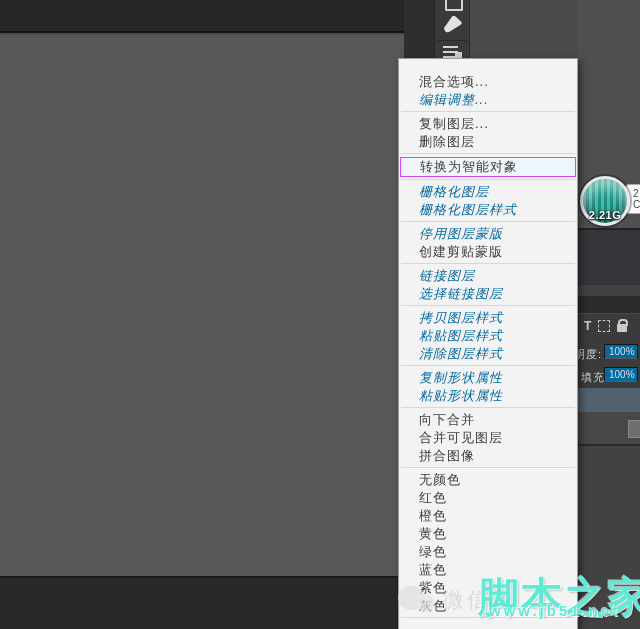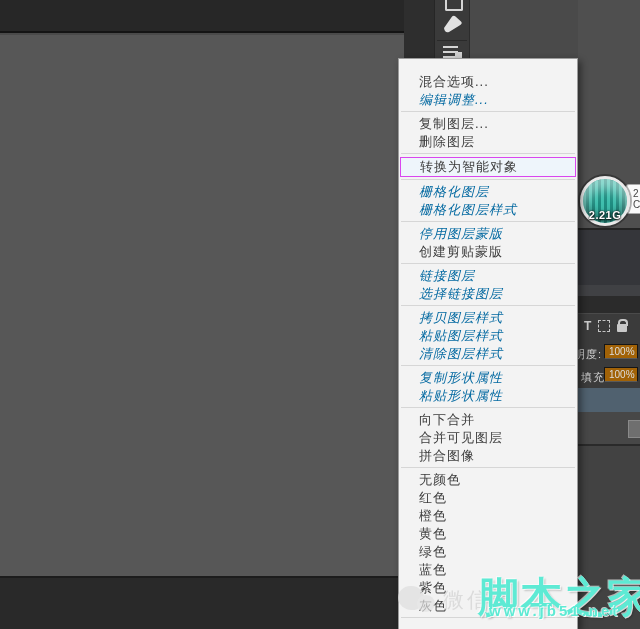--- a/index.html
+++ b/index.html
@@ -34,21 +34,21 @@
 
   .lock-row{position:absolute;left:6px;top:318px;height:16px;display:flex;gap:7px;align-items:center;}
   .lk-t{color:#cccccc;font-size:12px;font-weight:bold;line-height:14px;}
   .lk-box{width:10px;height:10px;border:1px dashed #c4c4c4;}
   .lk-lock{position:relative;width:10px;height:8px;background:#c9c9c9;margin-top:4px;border-radius:1px;}
   .lk-lock:before{content:"";position:absolute;left:1px;top:-5px;width:6px;height:5px;border:2px solid #c9c9c9;border-bottom:none;border-radius:4px 4px 0 0;}
 
   .rp-label{position:absolute;font-size:11px;color:#d2d2d2;letter-spacing:1px;white-space:nowrap;}
   .op-label{top:347px;right:38px;}
   .fill-label{top:370px;left:3px;}
-  .val-box{position:absolute;right:2px;width:34px;height:15px;background:#a16207;border:1px solid #161616;border-bottom-color:#5a5a5a;box-sizing:border-box;color:#dddddd;font-size:10px;line-height:13px;padding-left:4px;}
+  .val-box{position:absolute;right:2px;width:34px;height:15px;background:#0369a1;border:1px solid #161616;border-bottom-color:#5a5a5a;box-sizing:border-box;color:#dddddd;font-size:10px;line-height:13px;padding-left:4px;}
   .op-val{top:344px;}
   .fill-val{top:367px;}
 
   
   .gauge-tip{position:absolute;left:625px;top:184px;width:38px;height:30px;background:#fafafa;border:1px solid #a9a9a9;border-radius:4px;color:#444;font-size:10px;line-height:11px;padding:3px 0 0 7px;box-sizing:border-box;z-index:2;}
   .gauge{position:absolute;left:580px;top:176px;width:50px;height:50px;border-radius:50%;border:3px solid #e9e9e9;box-shadow:0 0 0 2px rgba(0,0,0,.3),inset 0 10px 12px rgba(255,255,255,.45),inset 0 -8px 10px rgba(0,0,0,.35);background:repeating-linear-gradient(90deg,#3fbfae 0 3px,#1f8d81 3px 6px);box-sizing:border-box;z-index:3;display:flex;align-items:center;justify-content:center;}
   .gauge span{color:#ffffff;font-size:11px;font-weight:bold;text-shadow:0 1px 2px #000,0 0 2px #000;letter-spacing:.5px;margin-top:28px;}
 
   
   .menu{position:absolute;left:398px;top:58px;width:180px;height:571px;background:#f3f3f3;border:1px solid #9b9b9b;border-bottom:none;box-sizing:border-box;box-shadow:3px 3px 7px rgba(0,0,0,.45);padding-top:14px;z-index:5;}

